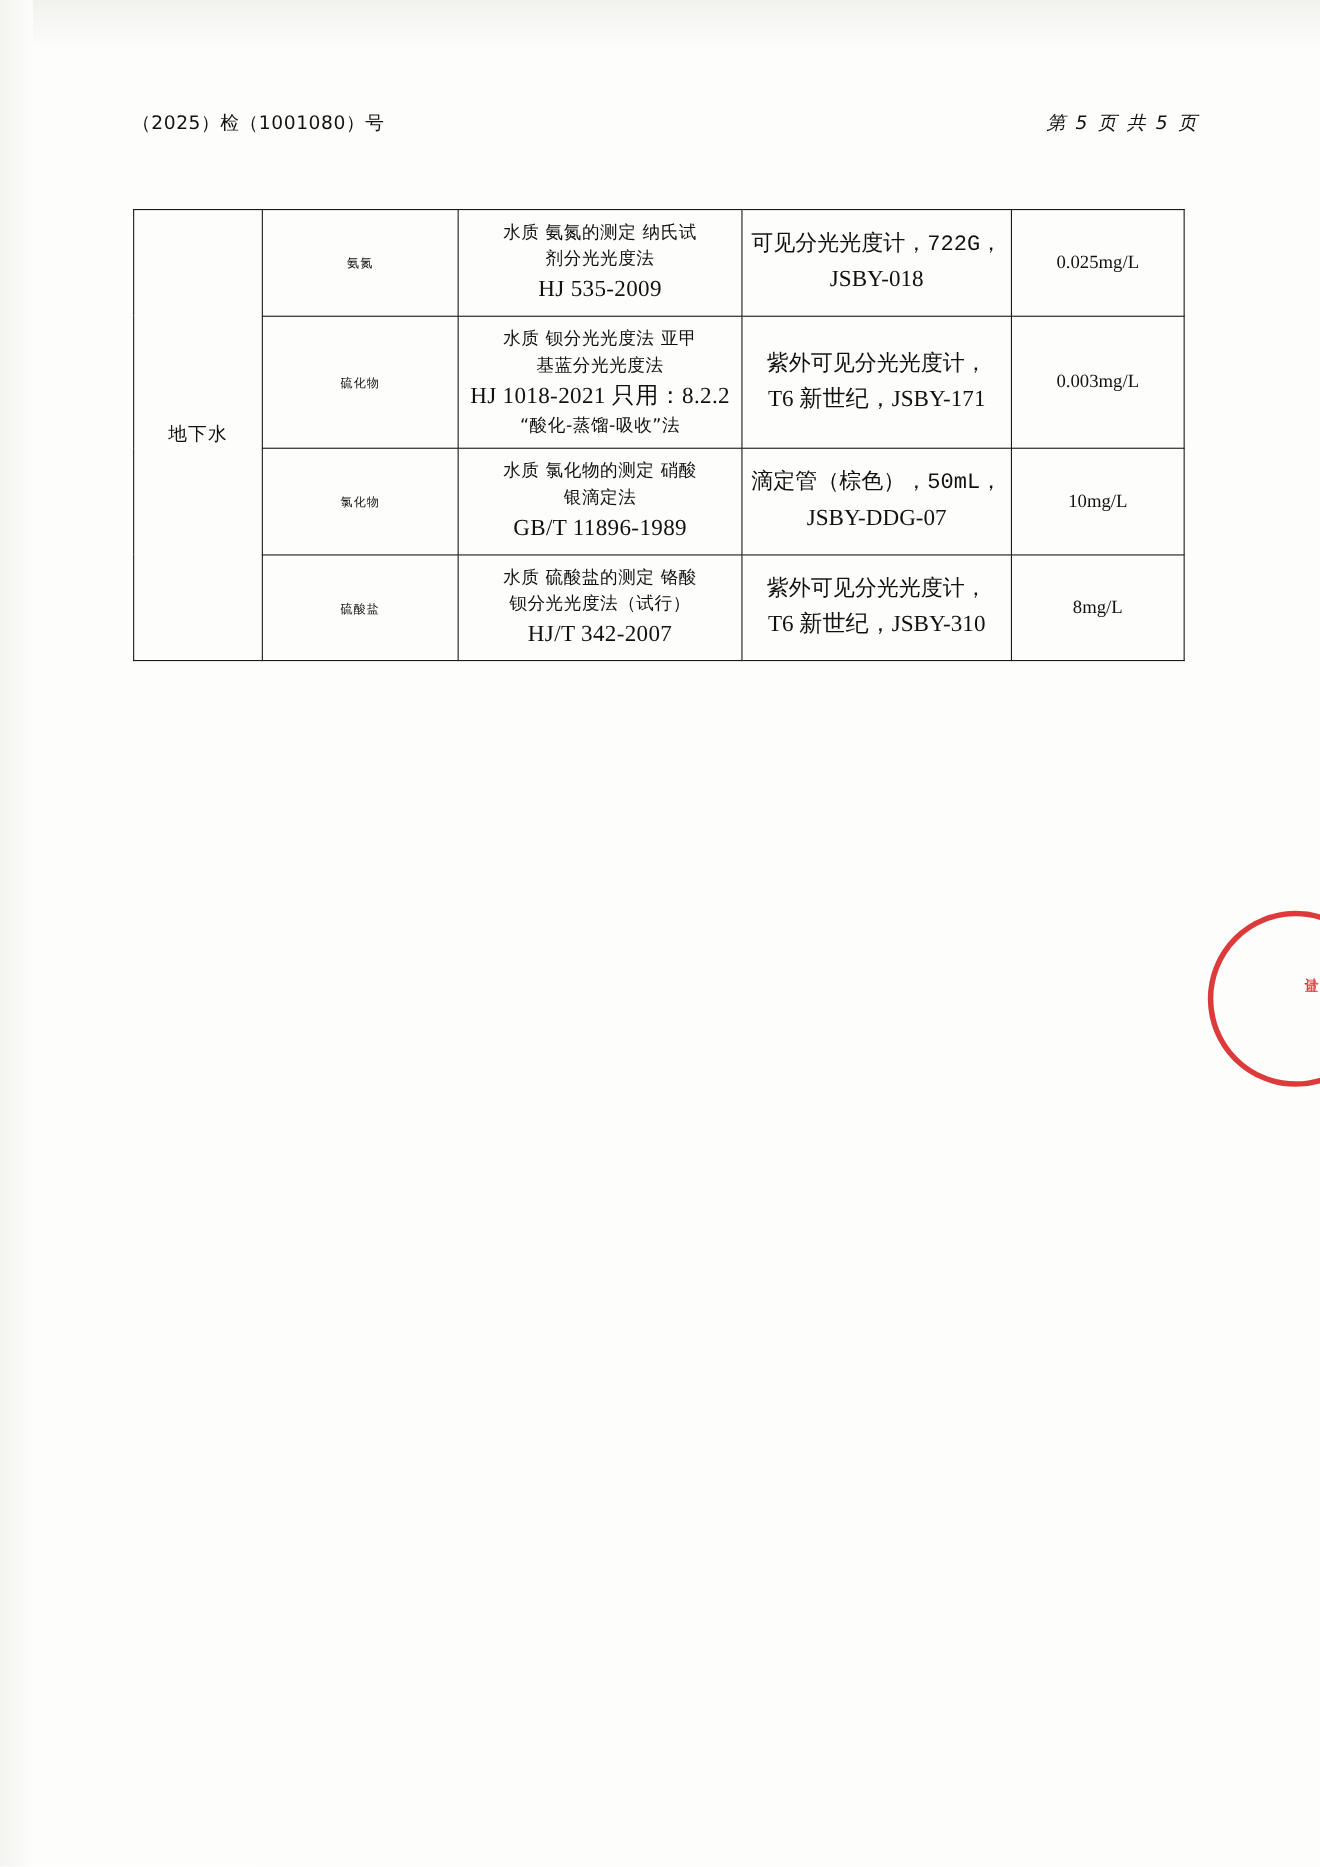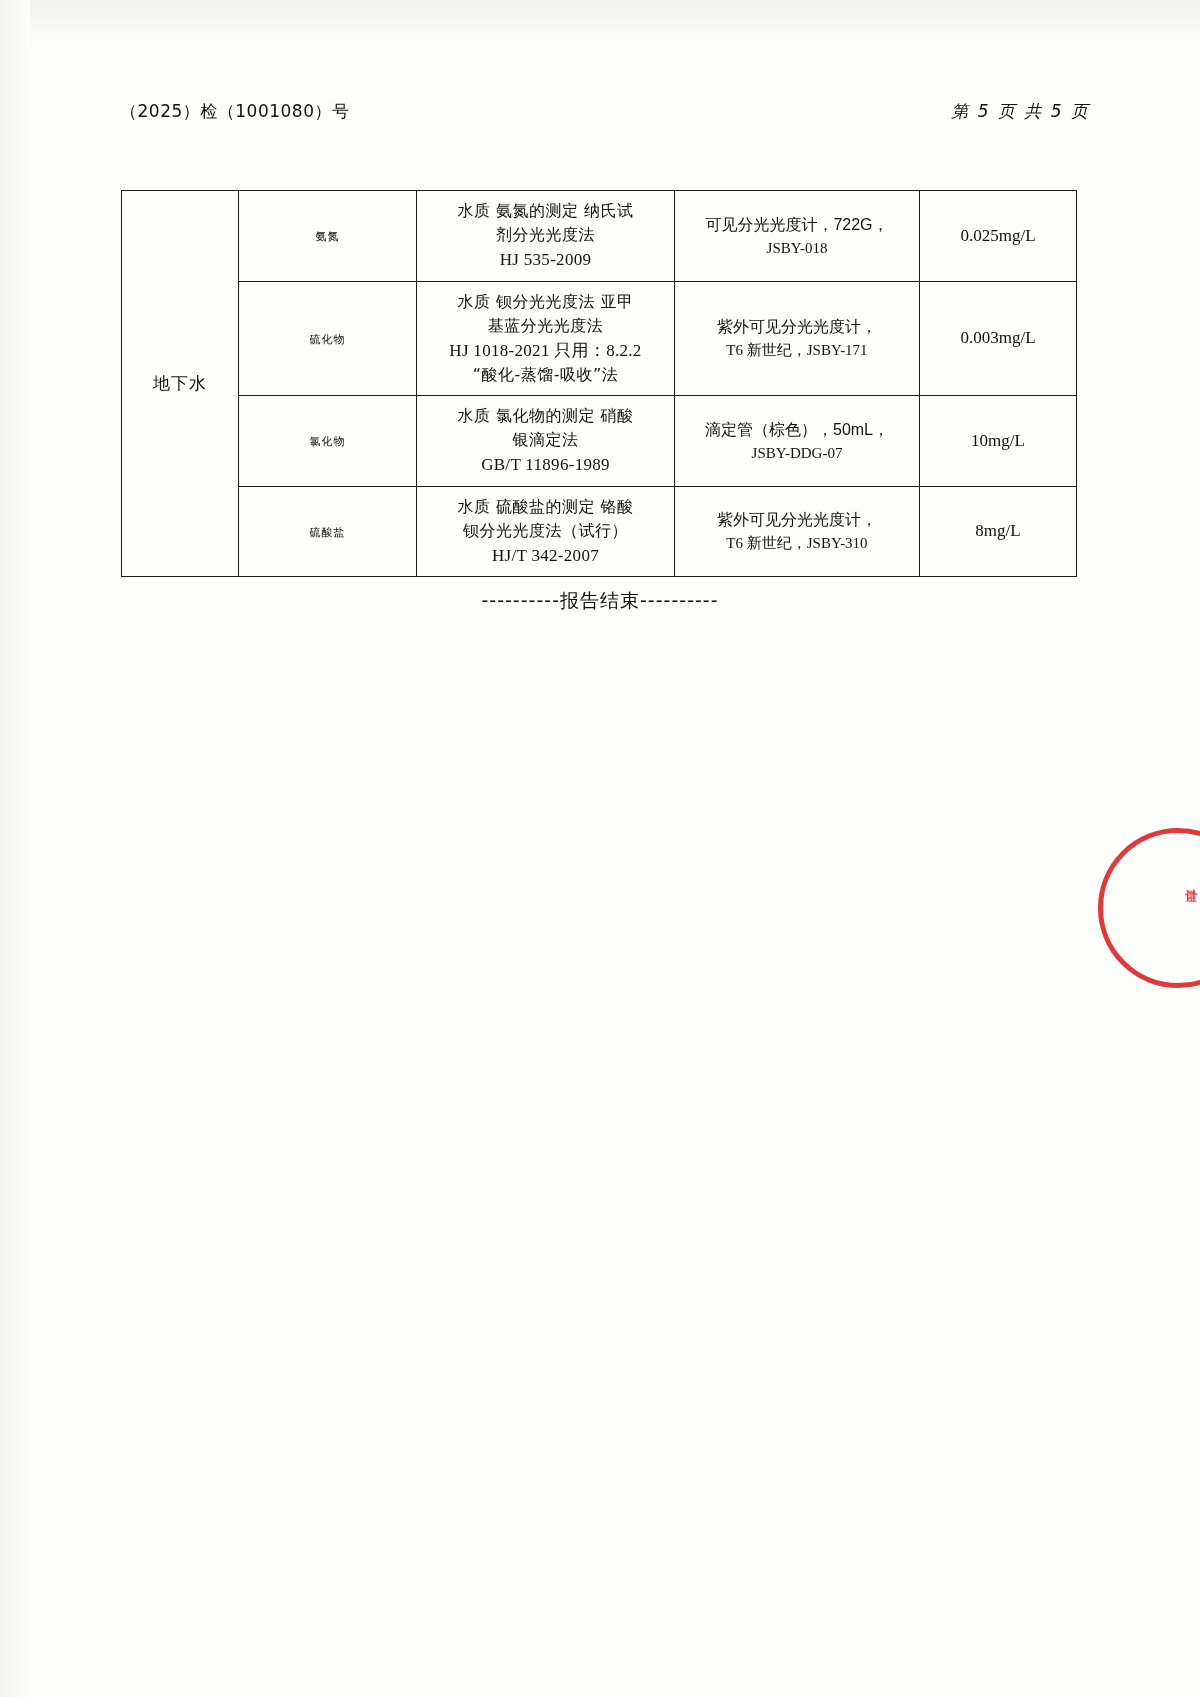--- a/index.html
+++ b/index.html
@@ -92,30 +92,30 @@
 
   .cn { font-family: "DejaVu Sans", "Liberation Sans", sans-serif; text-align: right; }
   .method-line { display: block; }
   .method-cn {
     font-family: "DejaVu Sans", sans-serif;
     font-size: 16px;
     letter-spacing: 0.5px;
   }
   .method-en {
     font-family: "Liberation Serif", serif;
-    font-size: 17px;
+    font-size: 21px;
     letter-spacing: 0.3px;
   }
   .equip-cn {
-    font-family: Liberation Sans, sans-serif;
-    font-size: 16px;
+    font-family: Liberation Mono, monospace;
+    font-size: 20px;
   }
   .equip-en {
     font-family: "Liberation Serif", serif;
-    font-size: 15px;
+    font-size: 21px;
   }
   .limit-val {
     font-family: "Liberation Serif", serif;
     font-size: 17px;
   }
   .matrix-label {
     font-family: "DejaVu Sans", sans-serif;
     font-size: 17px;
     letter-spacing: 1px;
   }
@@ -246,17 +246,16 @@
           <span class="method-line equip-cn">紫外可见分光光度计，</span>
           <span class="method-line equip-en">T6 新世纪，JSBY-310</span>
         </td>
         <td class="col-limit">
           <span class="limit-val">8mg/L</span>
         </td>
       </tr>
     </tbody>
   </table>
 
-  <div class="end-mark">----------报告结束----------</div>
 
   <div class="seal"></div>
   <div class="seal-text">计量</div>
 </div>
 
 </body></html>

